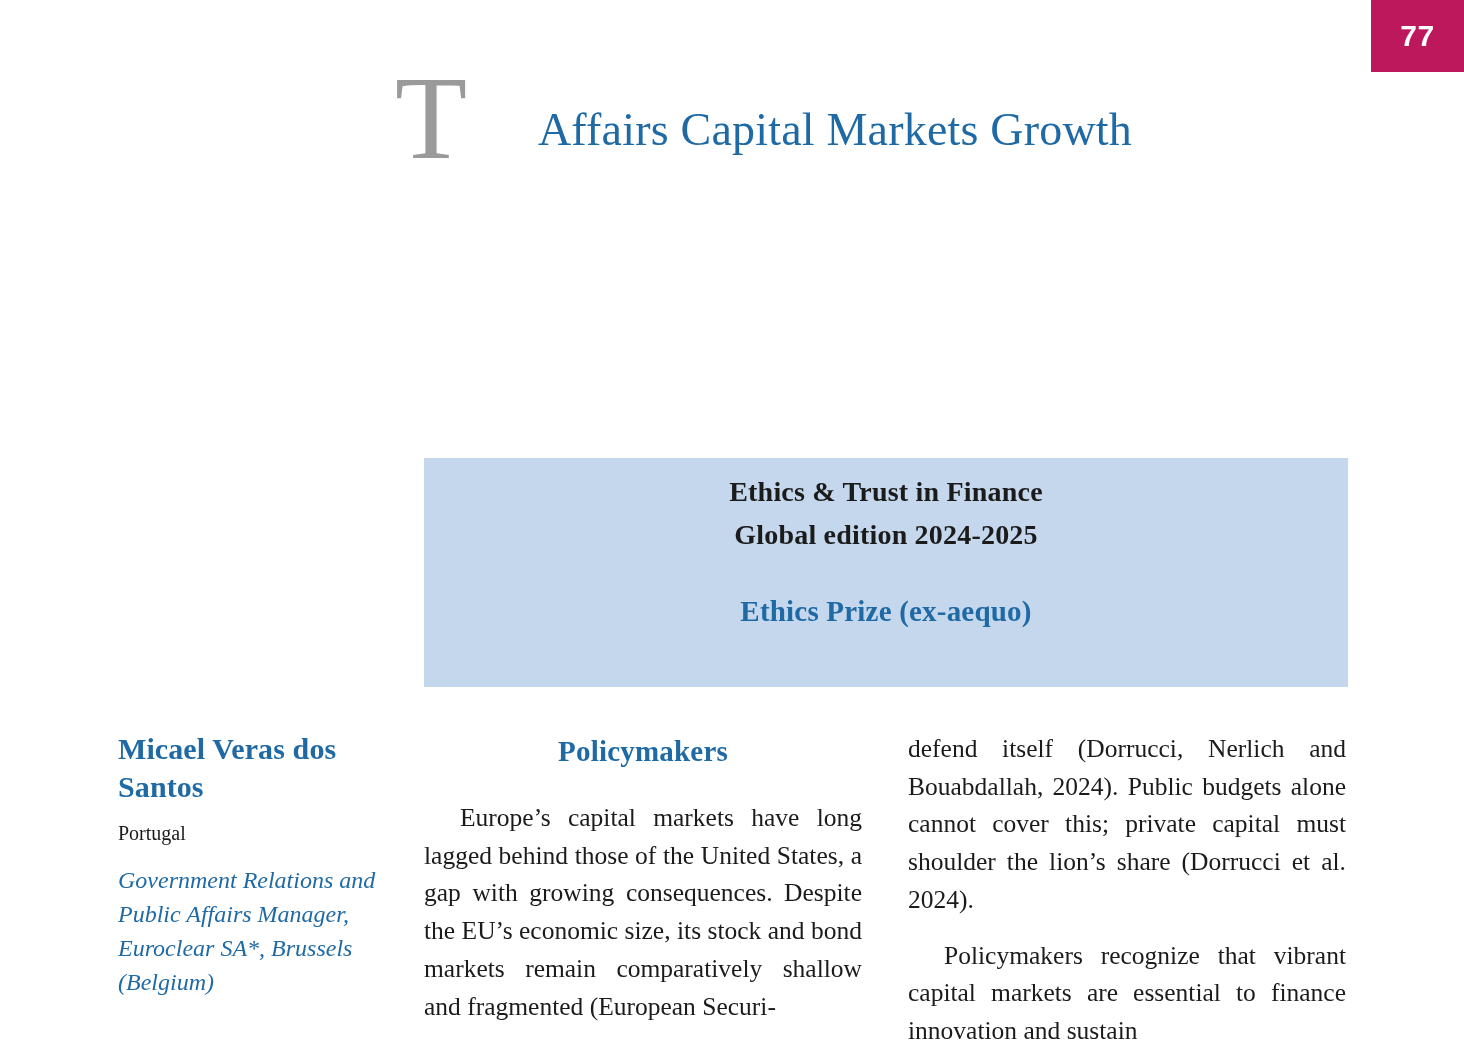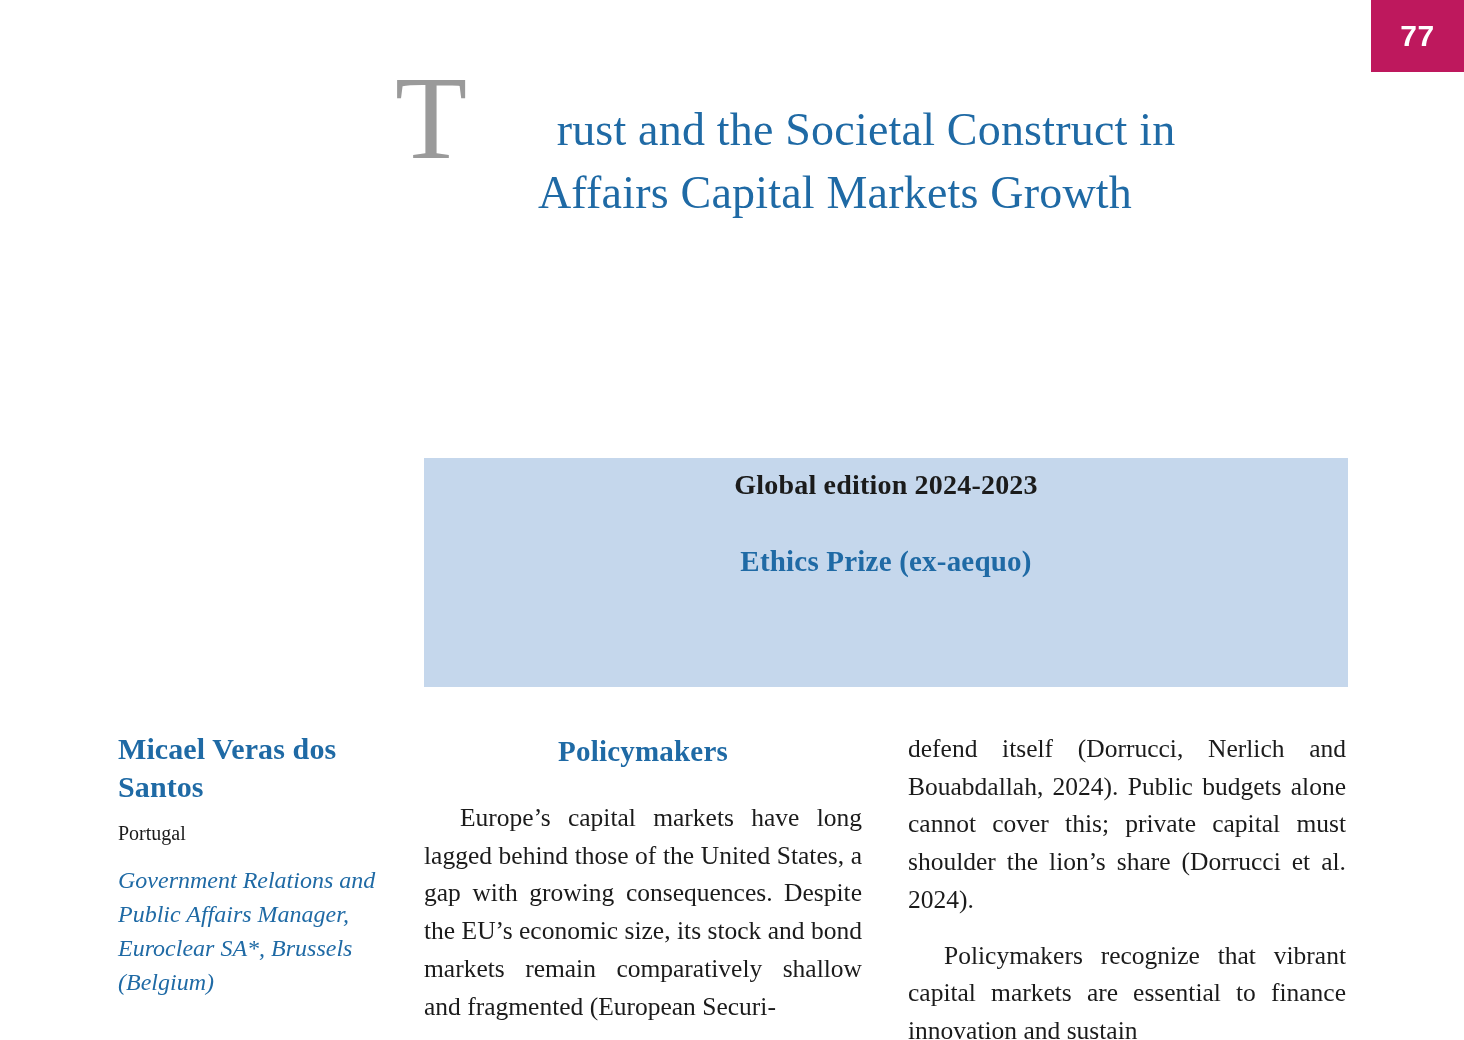--- a/index.html
+++ b/index.html
@@ -177,26 +177,26 @@
 </head>
 <body>
 
 <div class="page-badge">
   <span>77</span>
 </div>
 
 <div class="dropcap">T</div>
 
 <div class="title-block">
-  <span class="title-line title-line-1">rust and the Societal Construct in</span>
   <span class="title-line title-line-2">Affairs Capital Markets Growth</span>
 </div>
 
 <div class="info-box">
-  <div class="info-edition-2">Global edition 2024-2023</div>
+  <div class="info-edition-1">Ethics &amp; Trust in Finance</div>
+  <div class="info-edition-2">Global edition 2024-2025</div>
   <div class="info-prize">Ethics Prize (ex-aequo)</div>
 </div>
 
 <div class="cols">
 
   <div class="col-author">
     <div class="author-name">Micael Veras dos Santos</div>
     <div class="author-country">Portugal</div>
     <div class="author-role">Government Relations and Public Affairs Manager, Euroclear SA*, Brussels (Belgium)</div>
   </div>

